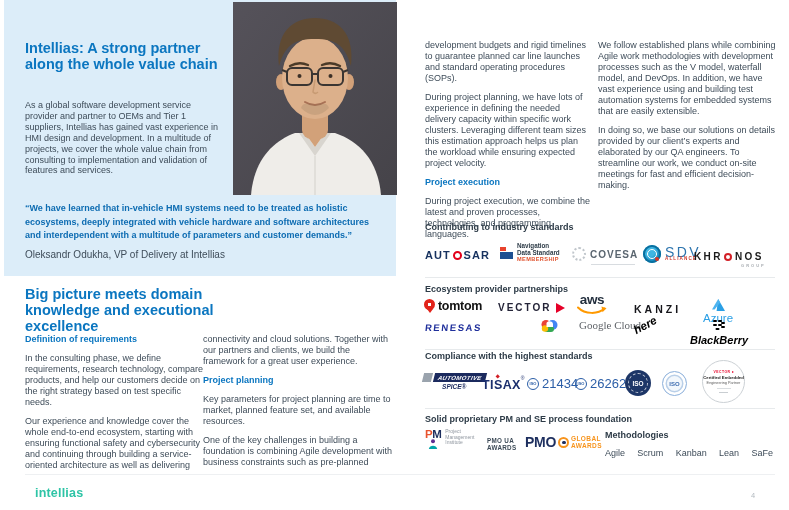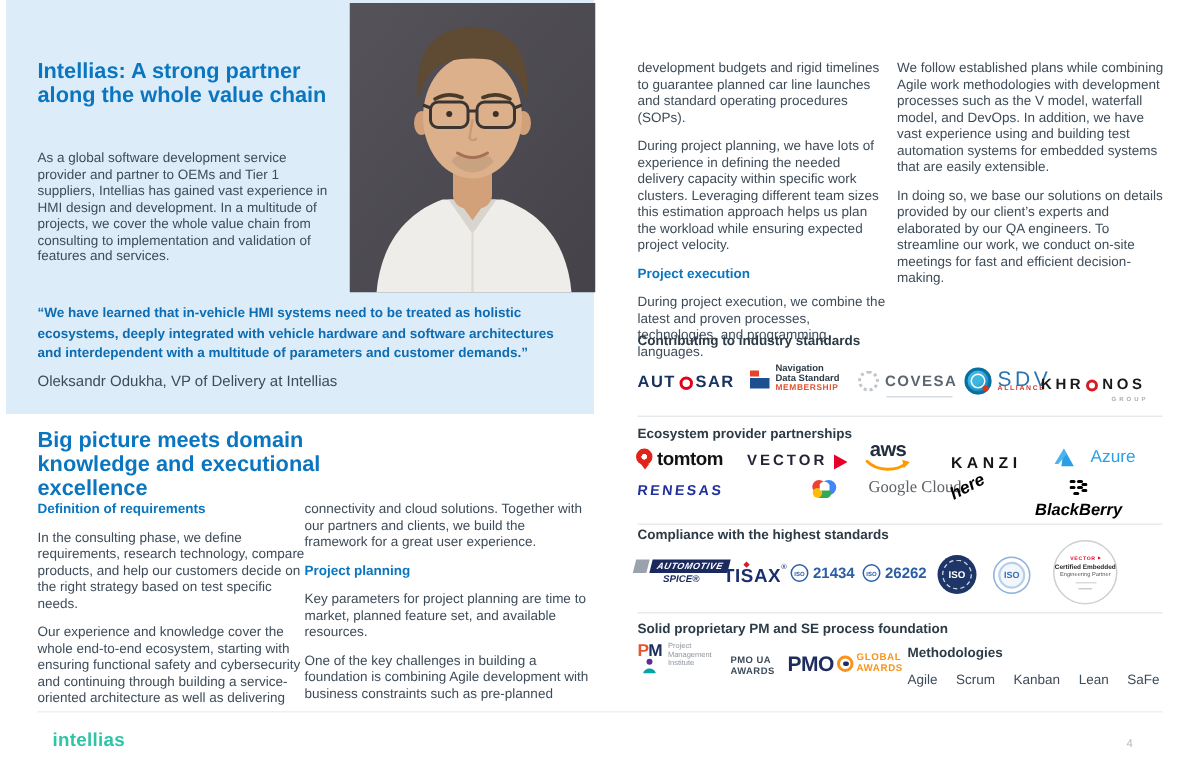--- a/index.html
+++ b/index.html
@@ -71,21 +71,21 @@
     background:radial-gradient(circle, #ffffff 0 1.8px, #e2231a 2px); }
   .tt-pin::after { content:""; position:absolute; left:2.5px; bottom:0; width:0; height:0;
     border-left:3px solid transparent; border-right:3px solid transparent; border-top:4.5px solid #e2231a; }
   .tt-name { font-size:12.5px; font-weight:bold; color:#121212; letter-spacing:-.3px; }
   .vector { left:498px; top:302px; gap:4px; }
   .vector-name { font-size:10px; font-weight:bold; letter-spacing:2px; color:#242438; }
   .vector-arrow { width:0; height:0; border-top:5.5px solid transparent; border-bottom:5.5px solid transparent; border-left:9px solid #e60028; }
   .aws { left:577px; top:294px; flex-direction:column; align-items:center; gap:0; }
   .aws-name { font-size:13.5px; font-weight:bold; color:#232f3e; letter-spacing:-.4px; line-height:12px; }
   .kanzi { left:634px; top:303px; font-size:10.5px; font-weight:bold; letter-spacing:3px; color:#15151a; }
-  .azure { left:703px; top:299px; gap:11px; }
+  .azure { left:703px; top:299px; gap:1px;flex-direction:column; }
   .azure-name { font-size:11.5px; color:#2a9fe5; }
 
   
   .renesas { left:425px; top:322px; font-size:9.5px; font-weight:bold; letter-spacing:1.6px; color:#20309c; transform:skewX(-6deg); }
   .gcloud { left:540px; top:318px; gap:20px;font-family:Liberation Serif, serif; }
   .gcloud-name { font-size:11px; color:#5f6368; }
   .here { left:628px; top:312px; width:34px; height:26px; align-items:center; justify-content:center; }
   .here-name { display:inline-block; transform:rotate(-28deg); font-size:11.5px; font-weight:bold; font-style:italic; color:#000; }
   .blackberry { left:690px; top:319px; gap:3px;flex-direction:column; }
   .bb-name { font-size:11px; font-weight:bold; font-style:italic; color:#000; }
@@ -98,21 +98,21 @@
   .spice-box span { display:block; transform:skewX(0deg); font-size:6px; font-weight:bold; font-style:italic; color:#fff; letter-spacing:.4px; }
   .spice-sub { font-size:6.5px; font-weight:bold; font-style:italic; color:#1b2a5e; }
   .tisax { left:482px; top:375px; position:absolute; }
   .tisax-name { font-size:12.5px; font-weight:bold; color:#1b2f6e; letter-spacing:.4px; }
   .tisax-dot { position:absolute; left:13.5px; top:0px; width:3.4px; height:3.4px; background:#d21f26; transform:rotate(45deg); }
   .tisax-reg { font-size:5px; color:#1b2f6e; vertical-align:top; }
   .isoitem { gap:3px; }
   .iso1 { left:527px; top:376px; } .iso2 { left:575px; top:376px; }
   .iso-circle { display:flex; align-items:center; justify-content:center; width:12px; height:12px; border:1.3px solid #2b5ea7; border-radius:50%;
     font-size:4px; font-weight:bold; color:#2b5ea7; }
-  .iso-num { font-size:10px; font-weight:bold; color:#2b5ea7; }
+  .iso-num { font-size:13px; font-weight:normal; color:#2b5ea7; }
   .badge-dark { left:625px; top:370px; width:26px; height:26px; border-radius:50%; background:#1d3667; align-items:center; justify-content:center; position:absolute; }
   .badge-dark::before { content:""; position:absolute; inset:3px; border:1px dashed rgba(255,255,255,.75); border-radius:50%; }
   .badge-dark span { font-size:6.5px; font-weight:bold; color:#ffffff; }
   .badge-light { left:662px; top:371px; width:25px; height:25px; border-radius:50%; border:1.6px solid #8fb2dc;
     box-shadow: inset 0 0 0 2.5px #ffffff, inset 0 0 0 4px #b9cfe8; align-items:center; justify-content:center; position:absolute; background:#f2f7fc; }
   .badge-light span { font-size:6px; font-weight:bold; color:#3d6cb0; }
   .vbadge { left:702px; top:360px; width:43px; height:43px; border-radius:50%; border:1.5px solid #ccd1d5; background:#fff;
     flex-direction:column; justify-content:center; align-items:center; position:absolute; gap:1px; }
   .vbadge-brand { display:flex; align-items:center; gap:1px; font-size:3.4px; font-weight:bold; letter-spacing:.5px; color:#e60028; }
   .vbadge-arrow { width:0; height:0; border-top:1.6px solid transparent; border-bottom:1.6px solid transparent; border-left:2.6px solid #e60028; }

